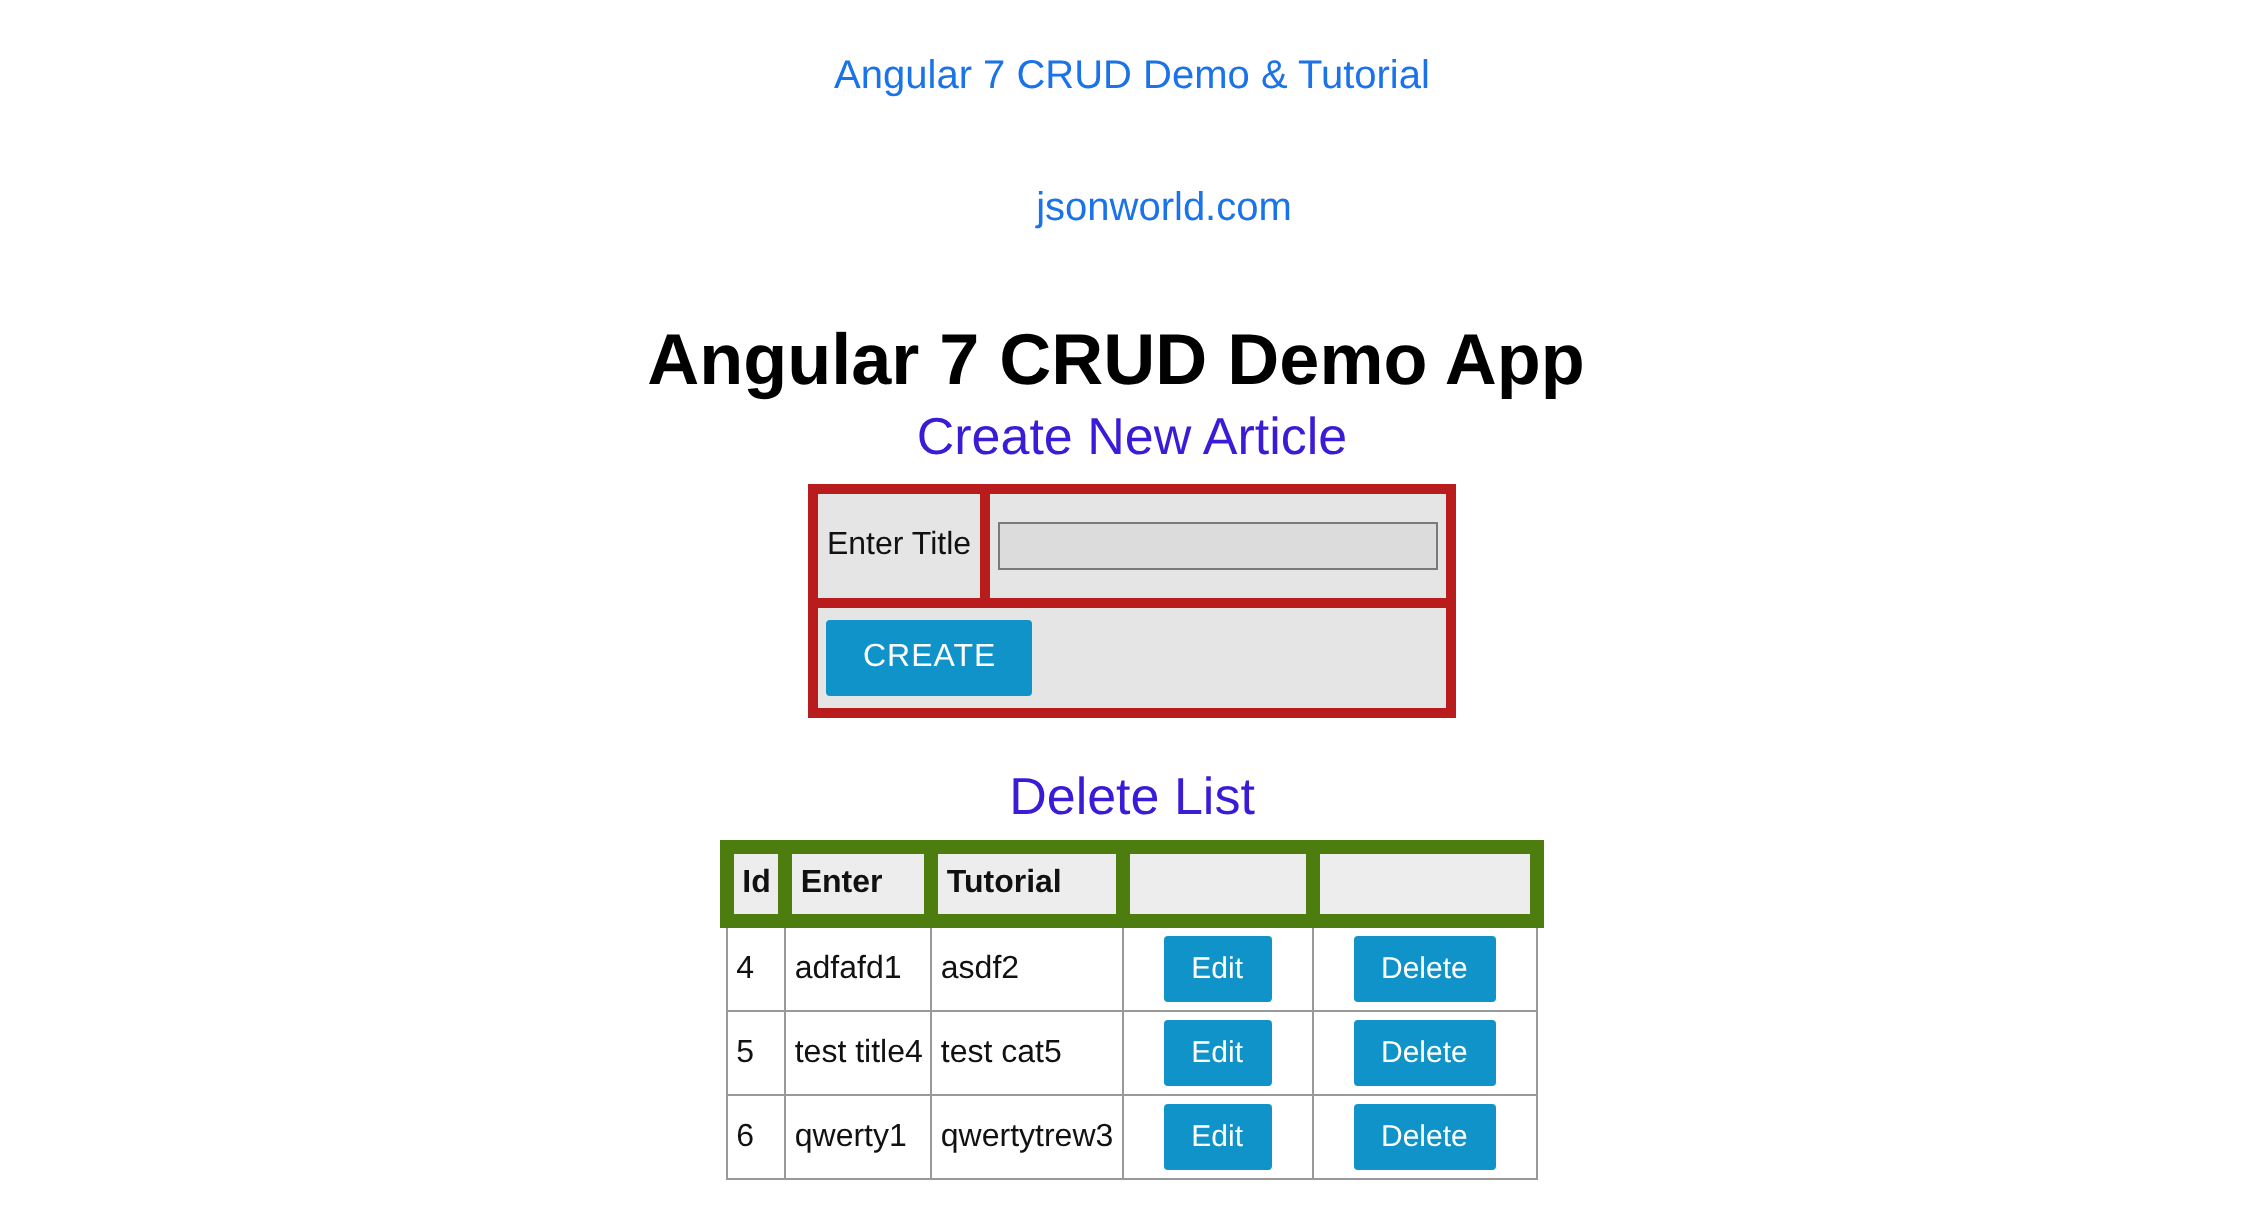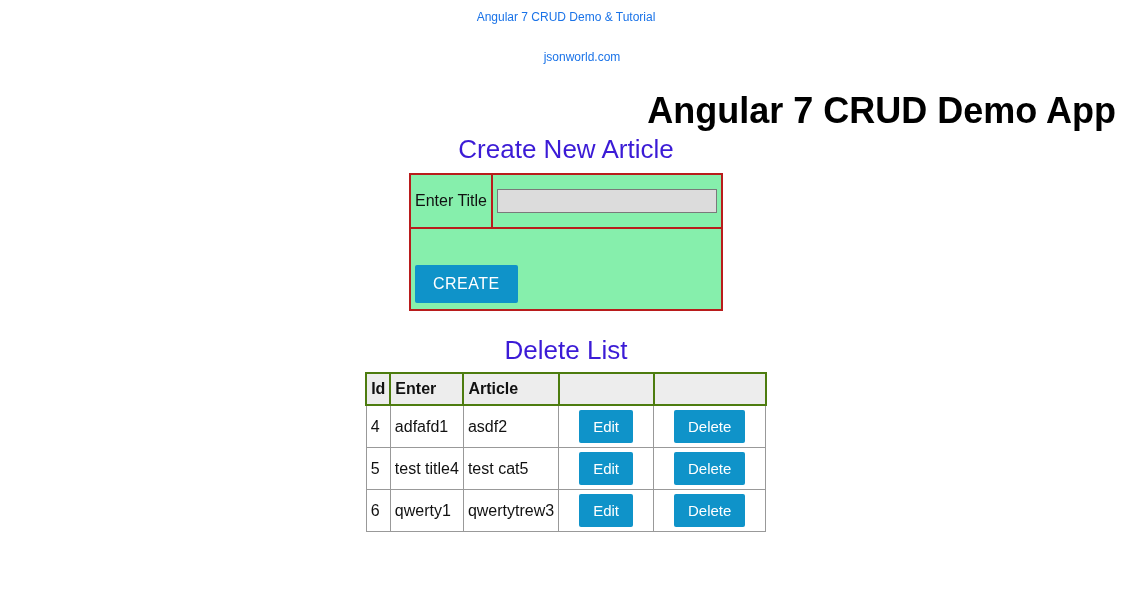--- a/index.html
+++ b/index.html
@@ -9,28 +9,28 @@
     font-family: Arial, Helvetica, sans-serif;
     background: #fff;
     width: 1132px;
   }
   .top-links {
     text-align: center;
     padding-top: 2px;
   }
   .top-links a {
     color: #1a73e8;
-    font-size: 12px;
+    font-size: 20px;
     text-decoration: none;
     display: inline-block;
-    margin: 8px 0;
+    margin: 25px 0;
   }
   .top-links .link2 { margin-top: 18px; padding-left: 32px; }
   h1.page-title {
-    text-align: right;
+    text-align: center;
     font-size: 36px;
     font-weight: 700;
     color: #000;
     margin: 18px 16px 0 0;
   }
   h2.section-heading {
     text-align: center;
     color: #3b1bd6;
     font-size: 26px;
     font-weight: 400;
@@ -38,22 +38,22 @@
   }
   h2.section-heading.list {
     margin-top: 24px;
     margin-bottom: 6px;
   }
   table {
     border-collapse: collapse;
     margin: 0 auto;
   }
   table.form-table td {
-    border: 2px solid #b91c1c;
-    background: #86efac;
+    border: 5px solid #b91c1c;
+    background: #e5e5e5;
     padding: 14px 4px;
     font-size: 16px;
     color: #111;
   }
   table.form-table td.label-cell {
     padding: 14px 4px 14px 4px;
   }
   table.form-table input[type="text"] {
     width: 220px;
     height: 24px;
@@ -69,29 +69,28 @@
     background: #0f93c9;
     color: #fff;
     border: none;
     font-size: 16px;
     cursor: pointer;
     border-radius: 2px;
   }
   .btn-create {
     padding: 10px 18px;
     letter-spacing: 0.5px;
-    margin-top: 30px;
   }
   .btn-small {
     padding: 8px 14px;
     font-size: 15px;
   }
   table.list-table th {
     background: #ededed;
-    border: 2px solid #4d7c0f;
+    border: 7px solid #4d7c0f;
     padding: 6px 4px;
     text-align: left;
     font-size: 16px;
     font-weight: 700;
     color: #111;
   }
   table.list-table td {
     border: 1px solid #999;
     padding: 10px 4px;
     font-size: 16px;
@@ -134,21 +133,21 @@
 </tbody>
   </table>
 
 <h2 class="section-heading list">Delete List</h2>
 
 <table class="list-table">
   <thead>
     <tr>
       <th>Id</th>
       <th>Enter</th>
-      <th>Article</th>
+      <th>Tutorial</th>
       <th class="blank"></th>
       <th class="blank"></th>
     </tr>
   </thead>
   <tbody id="list-body">
       <tr>
         <td>4</td>
         <td>adfafd1</td>
         <td>asdf2</td>
         <td class="action-cell"><button class="btn btn-small">Edit</button></td>

